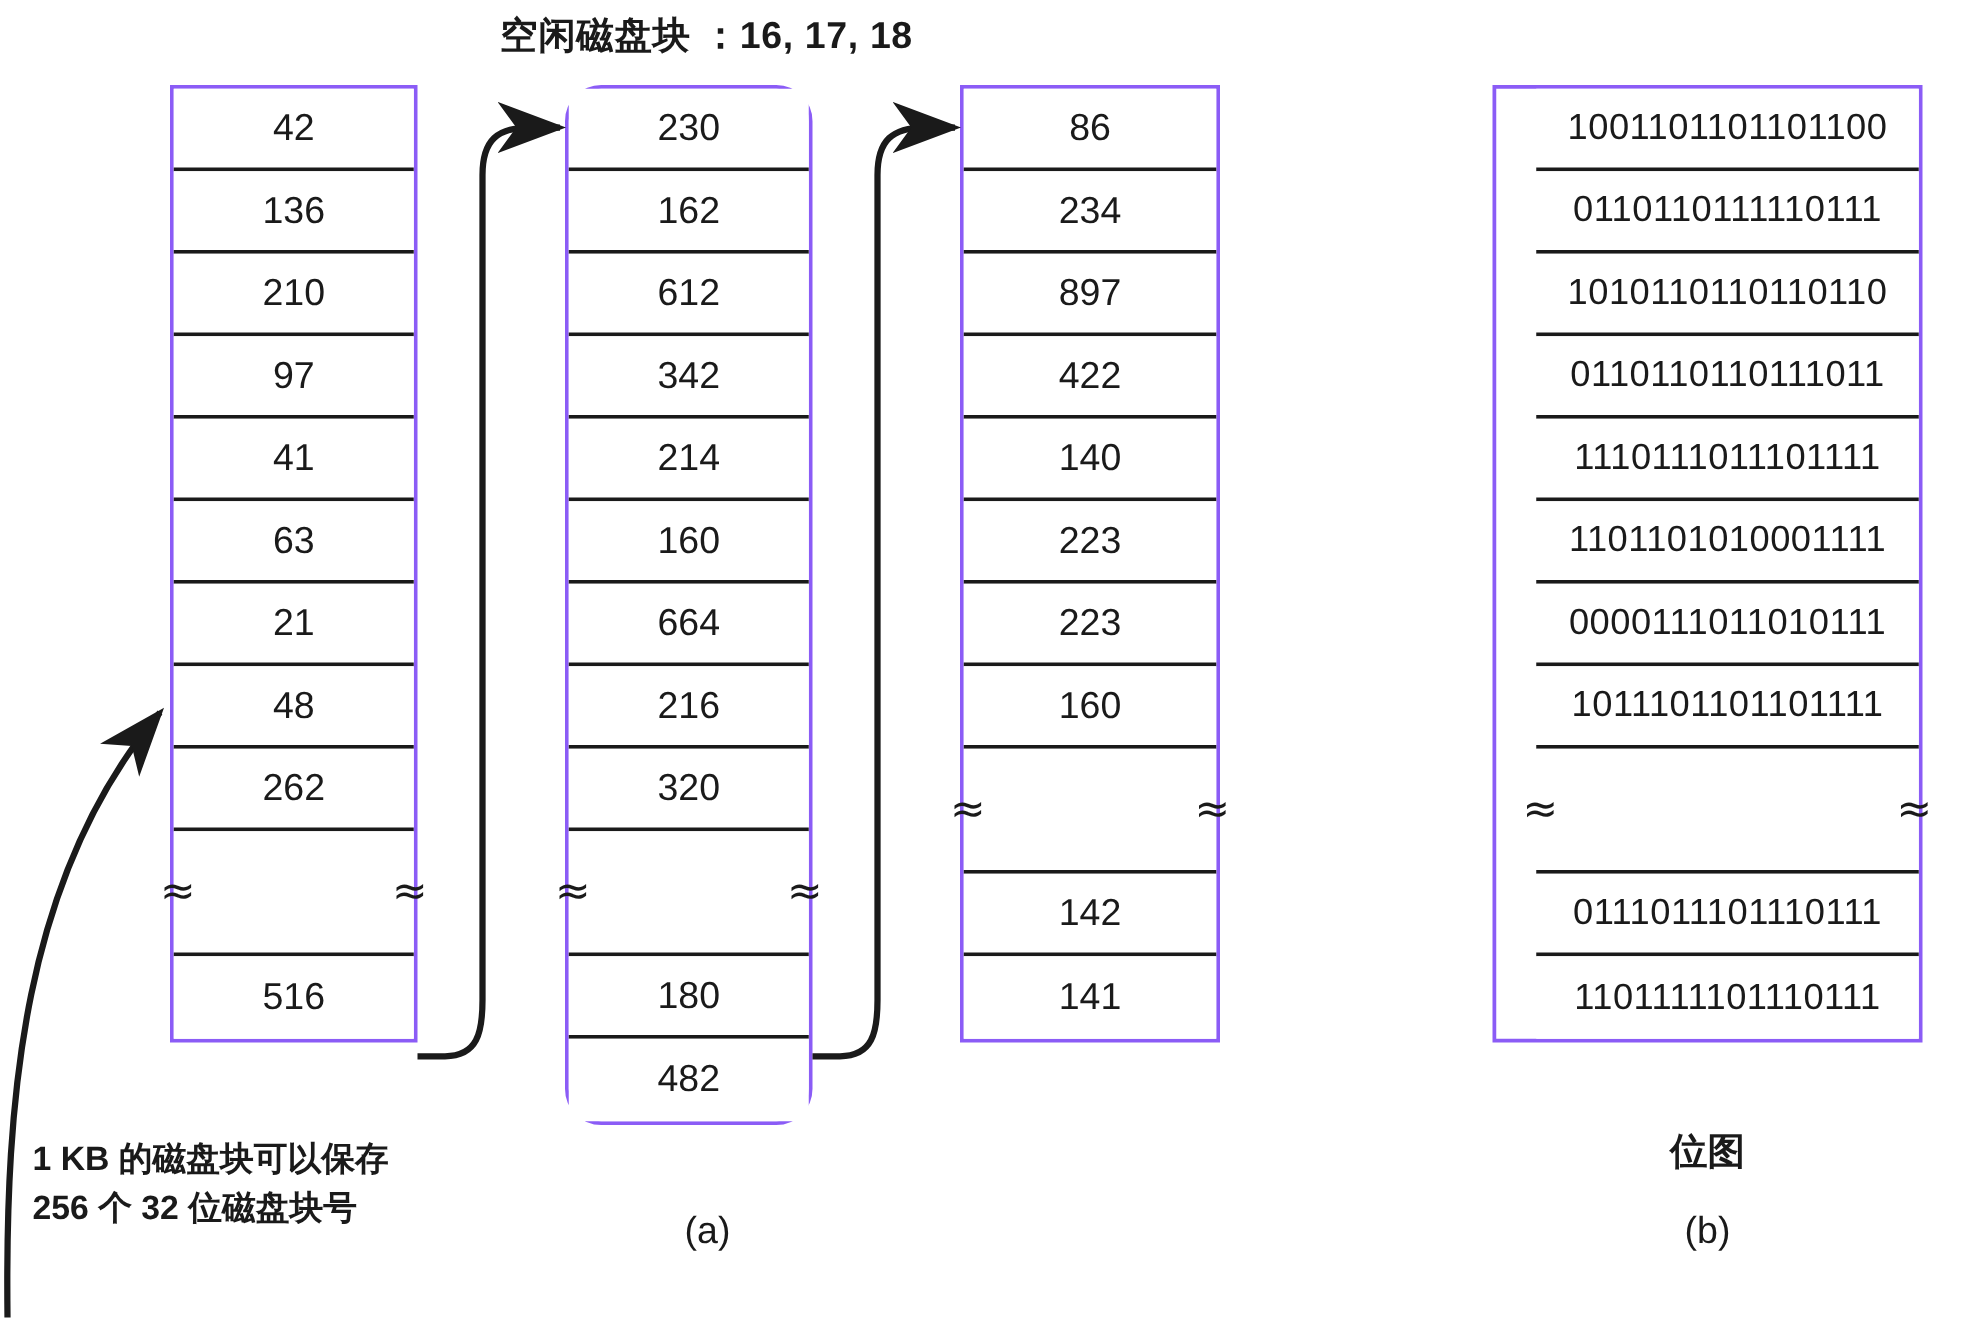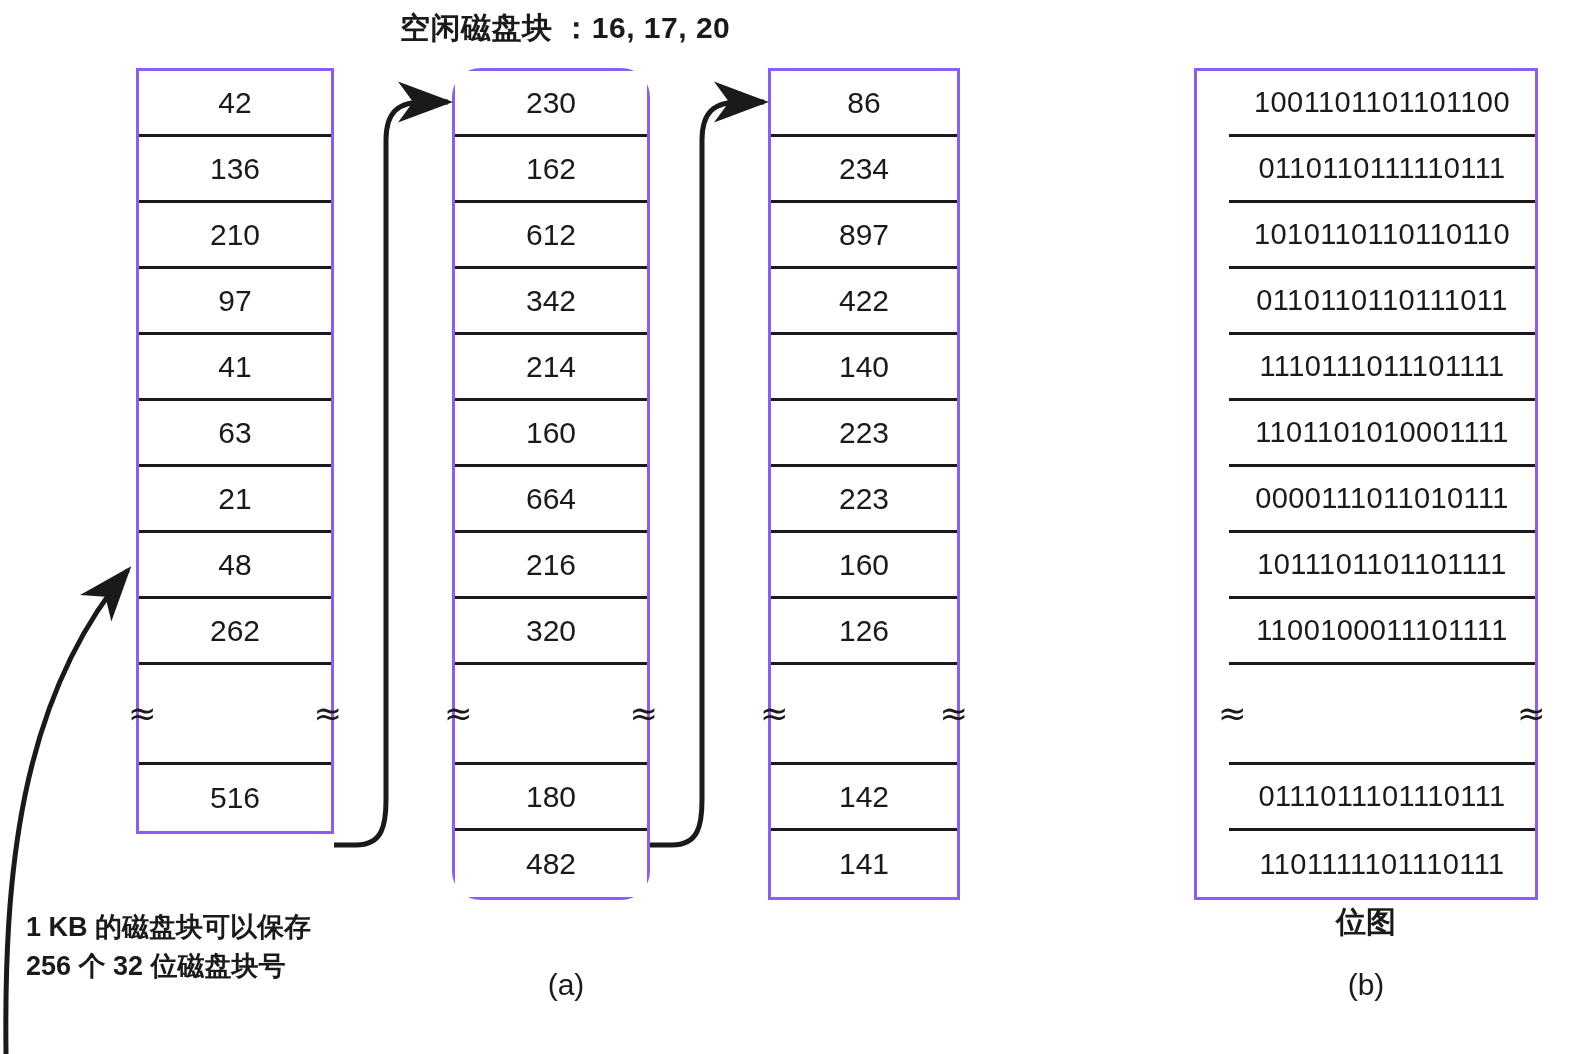--- a/index.html
+++ b/index.html
@@ -71,21 +71,21 @@
     line-height: 1;
     color: #1a1a1a;
     font-family: "DejaVu Sans", sans-serif;
   }
   .cell.break::before { left: -11px; }
   .cell.break::after  { right: -11px; }
 
   
   #col-a1 { left: 136px; top: 68px; width: 198px; }
   #col-a2 { left: 452px; top: 68px; width: 198px; border-radius: 29px; }
-  #col-a3 { left: 768px; top: 68px; width: 192px; }
+  #col-a3 { left: 768px; top: 68px; width: 208px; }
   
   #col-b1 { left: 1194px; top: 68px; width: 344px; padding-left: 32px; }
   #col-b1 .cell { font-size: 29px; letter-spacing: 0.4px; }
 
   
   .connector {
     position: absolute;
     left: 0;
     top: 0;
     width: 1580px;
@@ -123,21 +123,21 @@
     color: #1a1a1a;
   }
   #label-a { left: 526px; top: 968px; width: 80px; text-align: center; }
   #label-b { left: 1326px; top: 968px; width: 80px; text-align: center; }
 </style>
 </head>
 <body>
 
 <div class="canvas">
 
-  <div class="free-blocks-title">空闲磁盘块 ：16, 17, 20</div>
+  <div class="free-blocks-title">空闲磁盘块 ：16, 17, 18</div>
 
   <div class="col" id="col-a1">
     <div class="cell">42</div>
     <div class="cell">136</div>
     <div class="cell">210</div>
     <div class="cell">97</div>
     <div class="cell">41</div>
     <div class="cell">63</div>
     <div class="cell">21</div>
     <div class="cell">48</div>
@@ -163,36 +163,34 @@
 
   <div class="col" id="col-a3">
     <div class="cell">86</div>
     <div class="cell">234</div>
     <div class="cell">897</div>
     <div class="cell">422</div>
     <div class="cell">140</div>
     <div class="cell">223</div>
     <div class="cell">223</div>
     <div class="cell">160</div>
-    <div class="cell">126</div>
     <div class="cell break"></div>
     <div class="cell">142</div>
     <div class="cell">141</div>
   </div>
 
   <div class="col" id="col-b1">
     <div class="cell">1001101101101100</div>
     <div class="cell">0110110111110111</div>
     <div class="cell">1010110110110110</div>
     <div class="cell">0110110110111011</div>
     <div class="cell">1110111011101111</div>
     <div class="cell">1101101010001111</div>
     <div class="cell">0000111011010111</div>
     <div class="cell">1011101101101111</div>
-    <div class="cell">1100100011101111</div>
     <div class="cell break"></div>
     <div class="cell">0111011101110111</div>
     <div class="cell">1101111101110111</div>
   </div>
 
   <svg class="connector" viewBox="0 0 1580 1054" width="1580" height="1054" xmlns="http://www.w3.org/2000/svg">
     <defs>
       <marker id="arrowhead" markerWidth="11" markerHeight="9" refX="10" refY="4.5" orient="auto" markerUnits="strokeWidth">
         <path d="M0,0.4 L11,4.5 L0,8.6 L3,4.5 Z" fill="#1a1a1a"></path>
       </marker>

